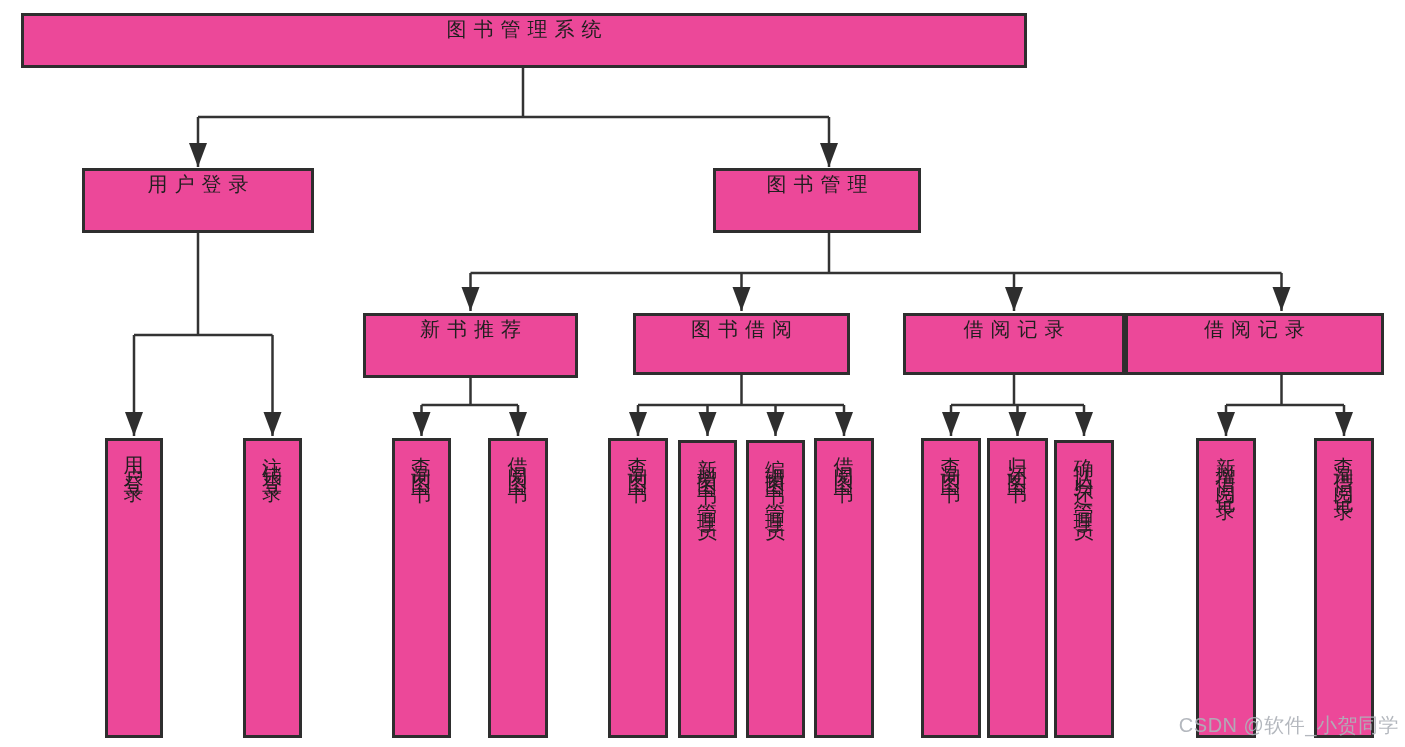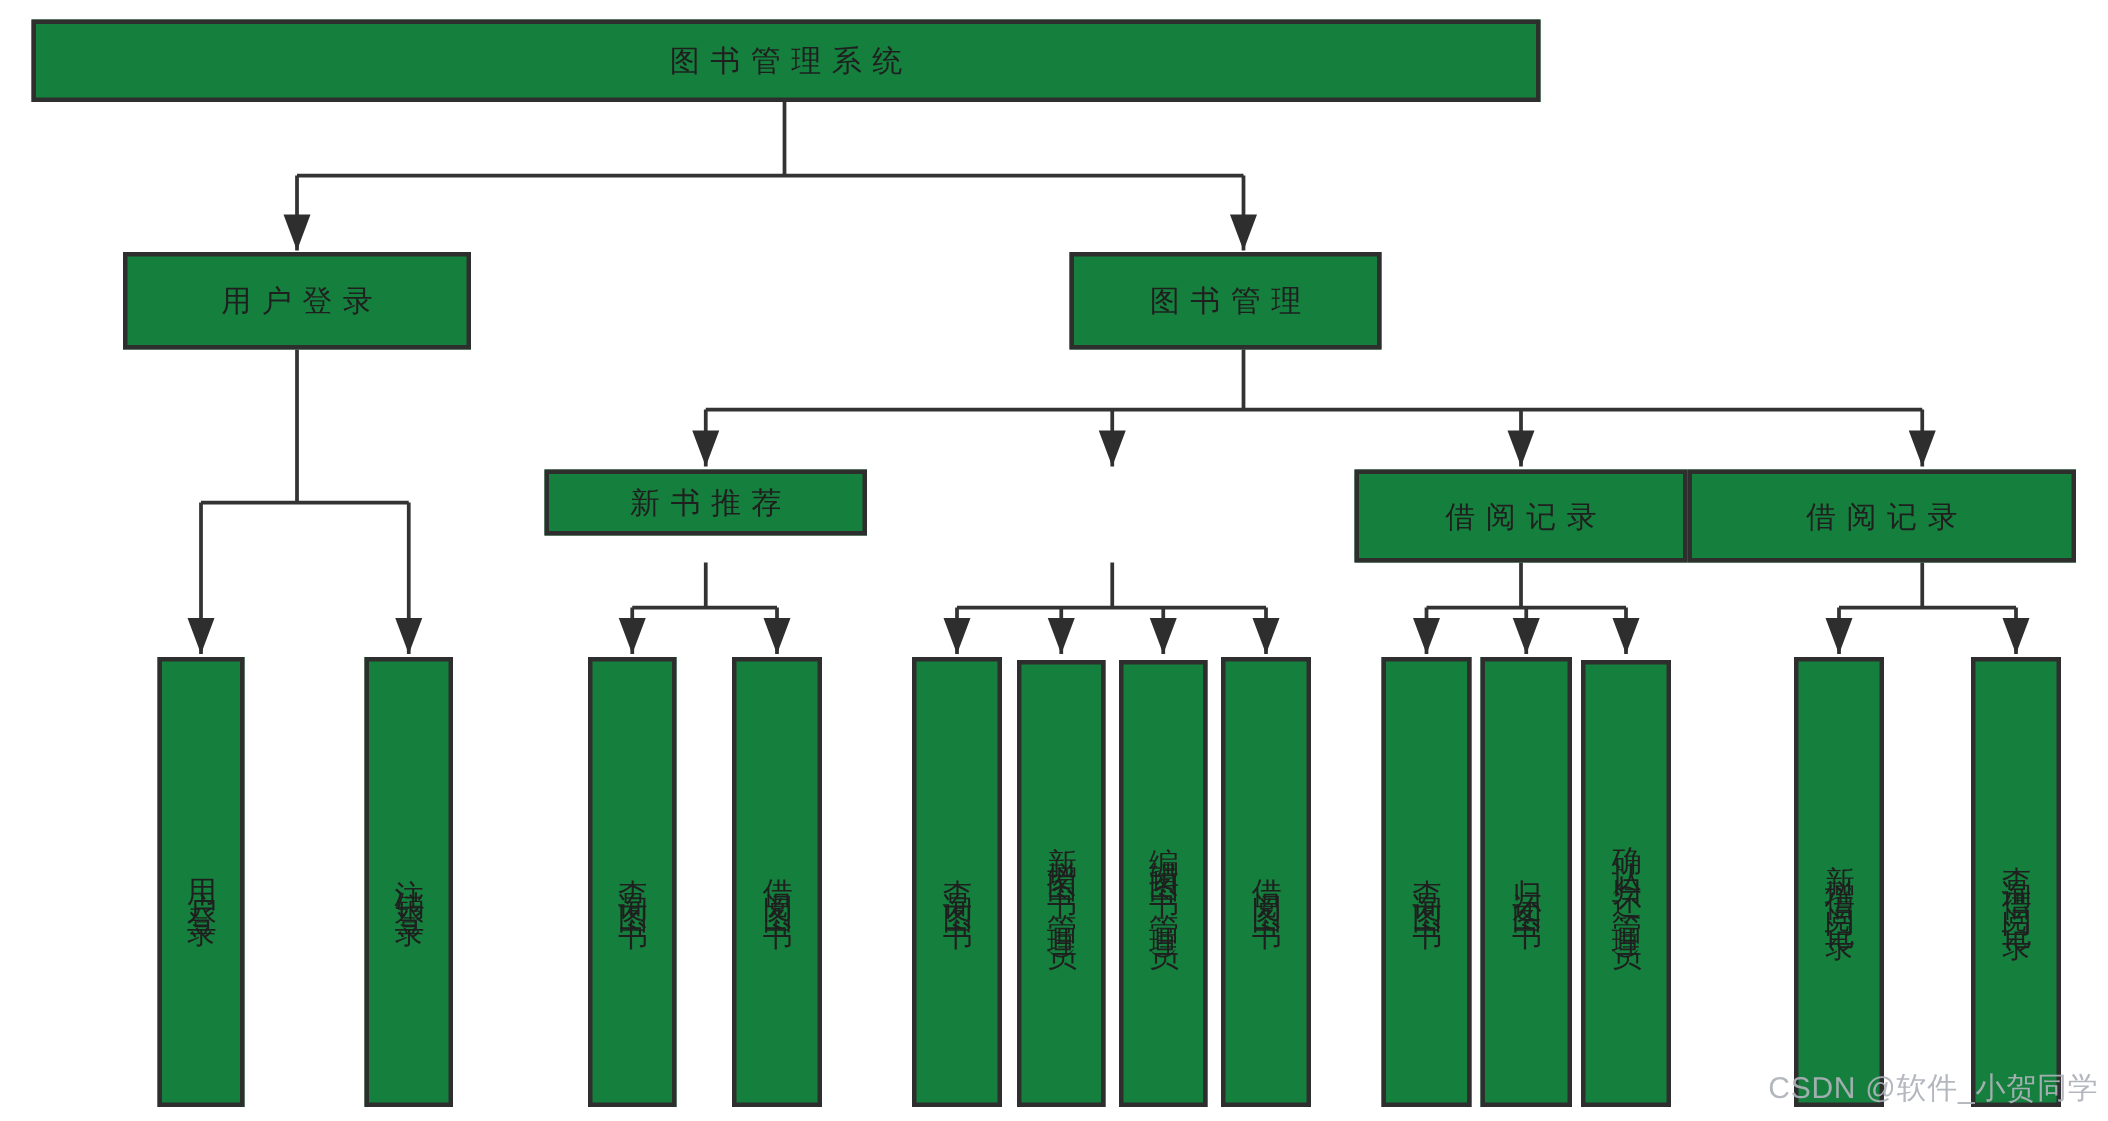--- a/index.html
+++ b/index.html
@@ -7,24 +7,24 @@
     position:relative;
     width:1405px;height:747px;
     background:#ffffff;
     overflow:hidden;
     font-family:"Liberation Sans", sans-serif;
     color:#1f1f1f;
   }
   .connectors{position:absolute;left:0;top:0;width:1405px;height:747px;}
   .node{
     position:absolute;
-    background:#15803d;
+    background:#ec4899;
     border:3px solid #2e2e2e;
     box-sizing:border-box;
-    display:flex;align-items:center;justify-content:center;
+    display:flex;align-items:flex-start;justify-content:center;
   }
   .hlabel{
     font-size:20px;
     letter-spacing:7px;
     text-indent:7px;
     white-space:nowrap;
     color:#1f1f1f;
   }
   .leaf .vlabel{
     writing-mode:vertical-rl;
@@ -103,22 +103,25 @@
     <span class="hlabel">图书管理系统</span>
   </div>
 
   <div class="node" style="left:82px;top:168px;width:232px;height:65px">
     <span class="hlabel">用户登录</span>
   </div>
   <div class="node" style="left:713px;top:168px;width:208px;height:65px">
     <span class="hlabel">图书管理</span>
   </div>
 
-  <div class="node" style="left:363px;top:313px;width:215px;height:44px">
+  <div class="node" style="left:363px;top:313px;width:215px;height:65px">
     <span class="hlabel">新书推荐</span>
+  </div>
+  <div class="node" style="left:633px;top:313px;width:217px;height:62px">
+    <span class="hlabel">图书借阅</span>
   </div>
   <div class="node" style="left:903px;top:313px;width:222px;height:62px">
     <span class="hlabel">借阅记录</span>
   </div>
   <div class="node" style="left:1125px;top:313px;width:259px;height:62px">
     <span class="hlabel">借阅记录</span>
   </div>
 
   <div class="node leaf" style="left:105px;top:438px;width:58px;height:300px">
     <span class="vlabel">用户登录</span>

